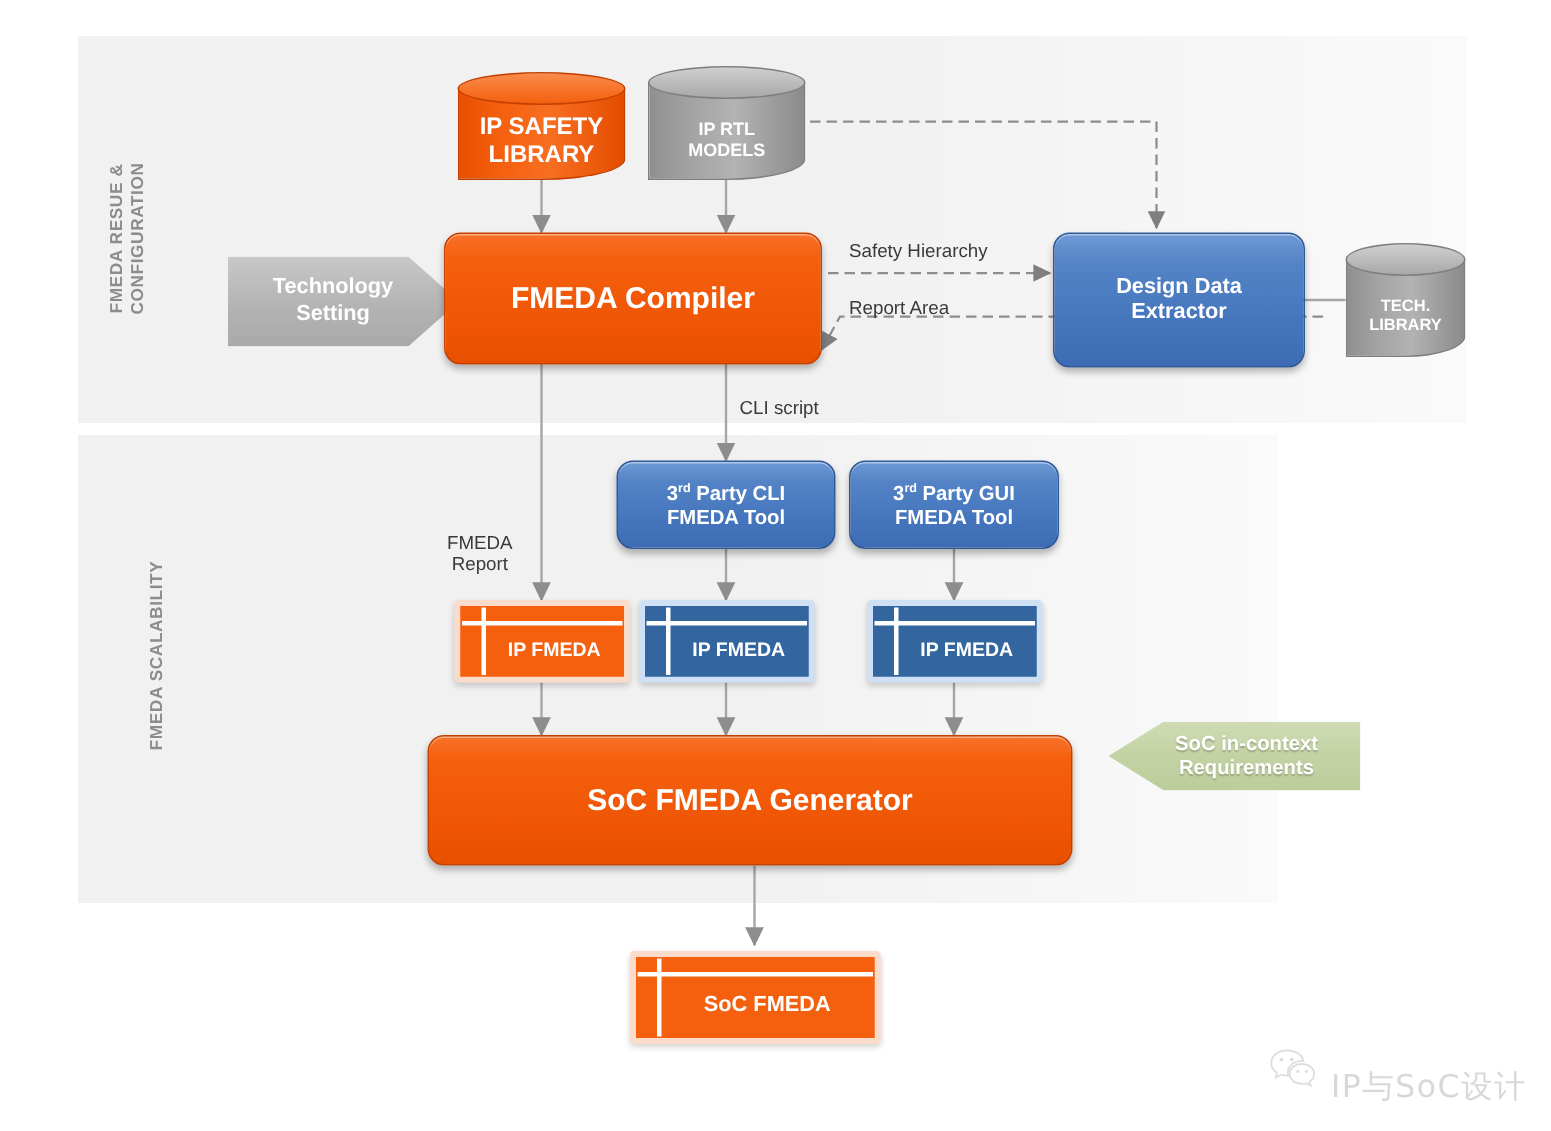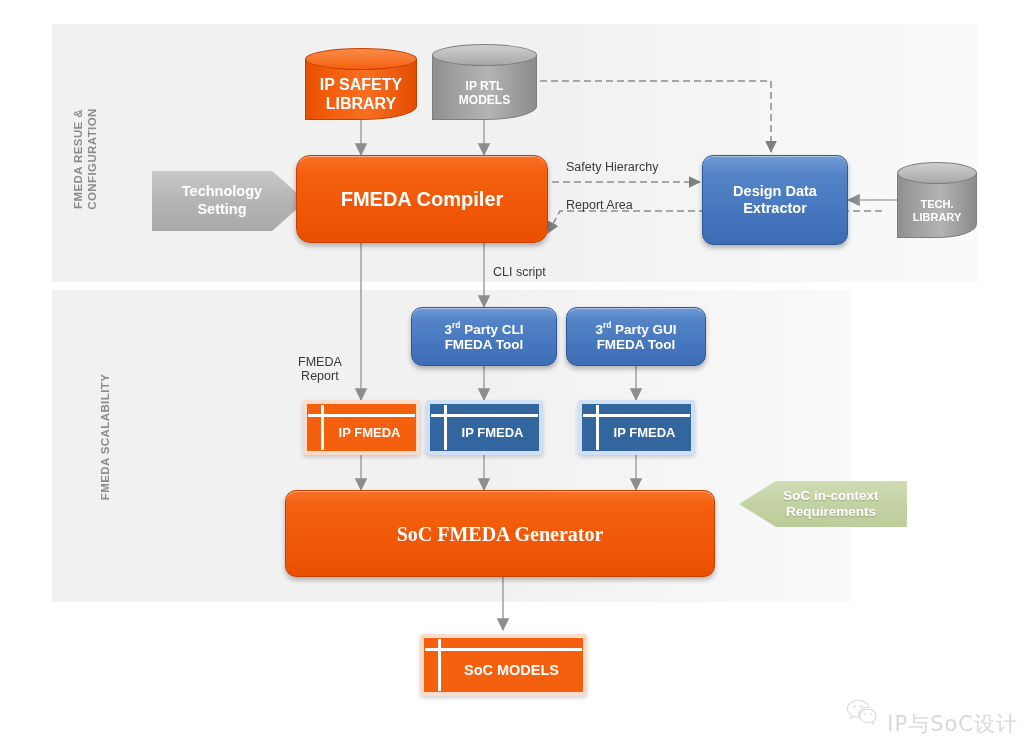--- a/index.html
+++ b/index.html
@@ -157,41 +157,41 @@
   <div class="chev right" style="left:152px;top:171px;width:140px;height:60px;font-size:14.5px;justify-content:center;">
     <span class="t">Technology<br>Setting</span>
   </div>
 
 
   <div class="chev left" style="left:739px;top:481px;width:152px;height:46px;font-size:13.5px;">
     <span class="t">SoC in-context<br>Requirements</span>
   </div>
 
 
-  <div class="proc orange" style="left:296px;top:155px;width:252px;height:88px;border-radius:14px;">
+  <div class="proc orange" style="left:296px;top:155px;width:252px;height:88px;">
     <div class="ntext" style="font-size:20px;">FMEDA Compiler</div>
   </div>
 
-  <div class="proc blue" style="left:702px;top:155px;width:146px;height:90px;">
+  <div class="proc blue" style="left:702px;top:155px;width:168px;height:90px;">
     <div class="ntext" style="font-size:14.5px;">Design Data<br>Extractor</div>
   </div>
 
   <div class="proc blue" style="left:411px;top:307px;width:146px;height:59px;">
     <div class="ntext" style="font-size:13.5px;">
       <span><span>3</span><sup>rd</sup><span style="white-space:pre-line;"> Party CLI<br>FMEDA Tool</span></span>
     </div>
   </div>
 
   <div class="proc blue" style="left:566px;top:307px;width:140px;height:59px;">
     <div class="ntext" style="font-size:13.5px;align-items:center;">
       <span><span>3</span><sup>rd</sup><span style="white-space:pre-line;"> Party GUI<br>FMEDA Tool</span></span>
     </div>
   </div>
 
-  <div class="proc orange" style="left:285px;top:490px;width:430px;height:87px;font-family:Liberation Serif, serif;">
+  <div class="proc orange" style="left:285px;top:490px;width:430px;height:87px;">
     <div class="ntext" style="font-size:20px;">SoC FMEDA Generator</div>
   </div>
 
   <div class="sheet orange" style="left:303px;top:400px;width:117px;height:55px;">
     <div class="inner">
       <div class="hline"></div>
       <div class="vline"></div>
       <div class="txt">IP FMEDA</div>
     </div>
   </div>
@@ -209,21 +209,21 @@
       <div class="hline"></div>
       <div class="vline"></div>
       <div class="txt">IP FMEDA</div>
     </div>
   </div>
 
   <div class="sheet orange" style="left:420px;top:634px;width:167px;height:62px;">
     <div class="inner">
       <div class="hline"></div>
       <div class="vline"></div>
-      <div class="txt" style="font-size:14.5px;">SoC MODELS</div>
+      <div class="txt" style="font-size:14.5px;">SoC FMEDA</div>
     </div>
   </div>
 
   <div class="cap" style="left:566px;top:160px;">Safety Hierarchy</div>
   <div class="cap" style="left:566px;top:198px;">Report Area</div>
   <div class="cap" style="left:493px;top:265px;">CLI script</div>
   <div class="cap" style="left:298px;top:355px;text-align:center;">FMEDA<br>Report</div>
 
   <div id="wm">
     <svg width="34" height="28" viewBox="0 0 34 28">

